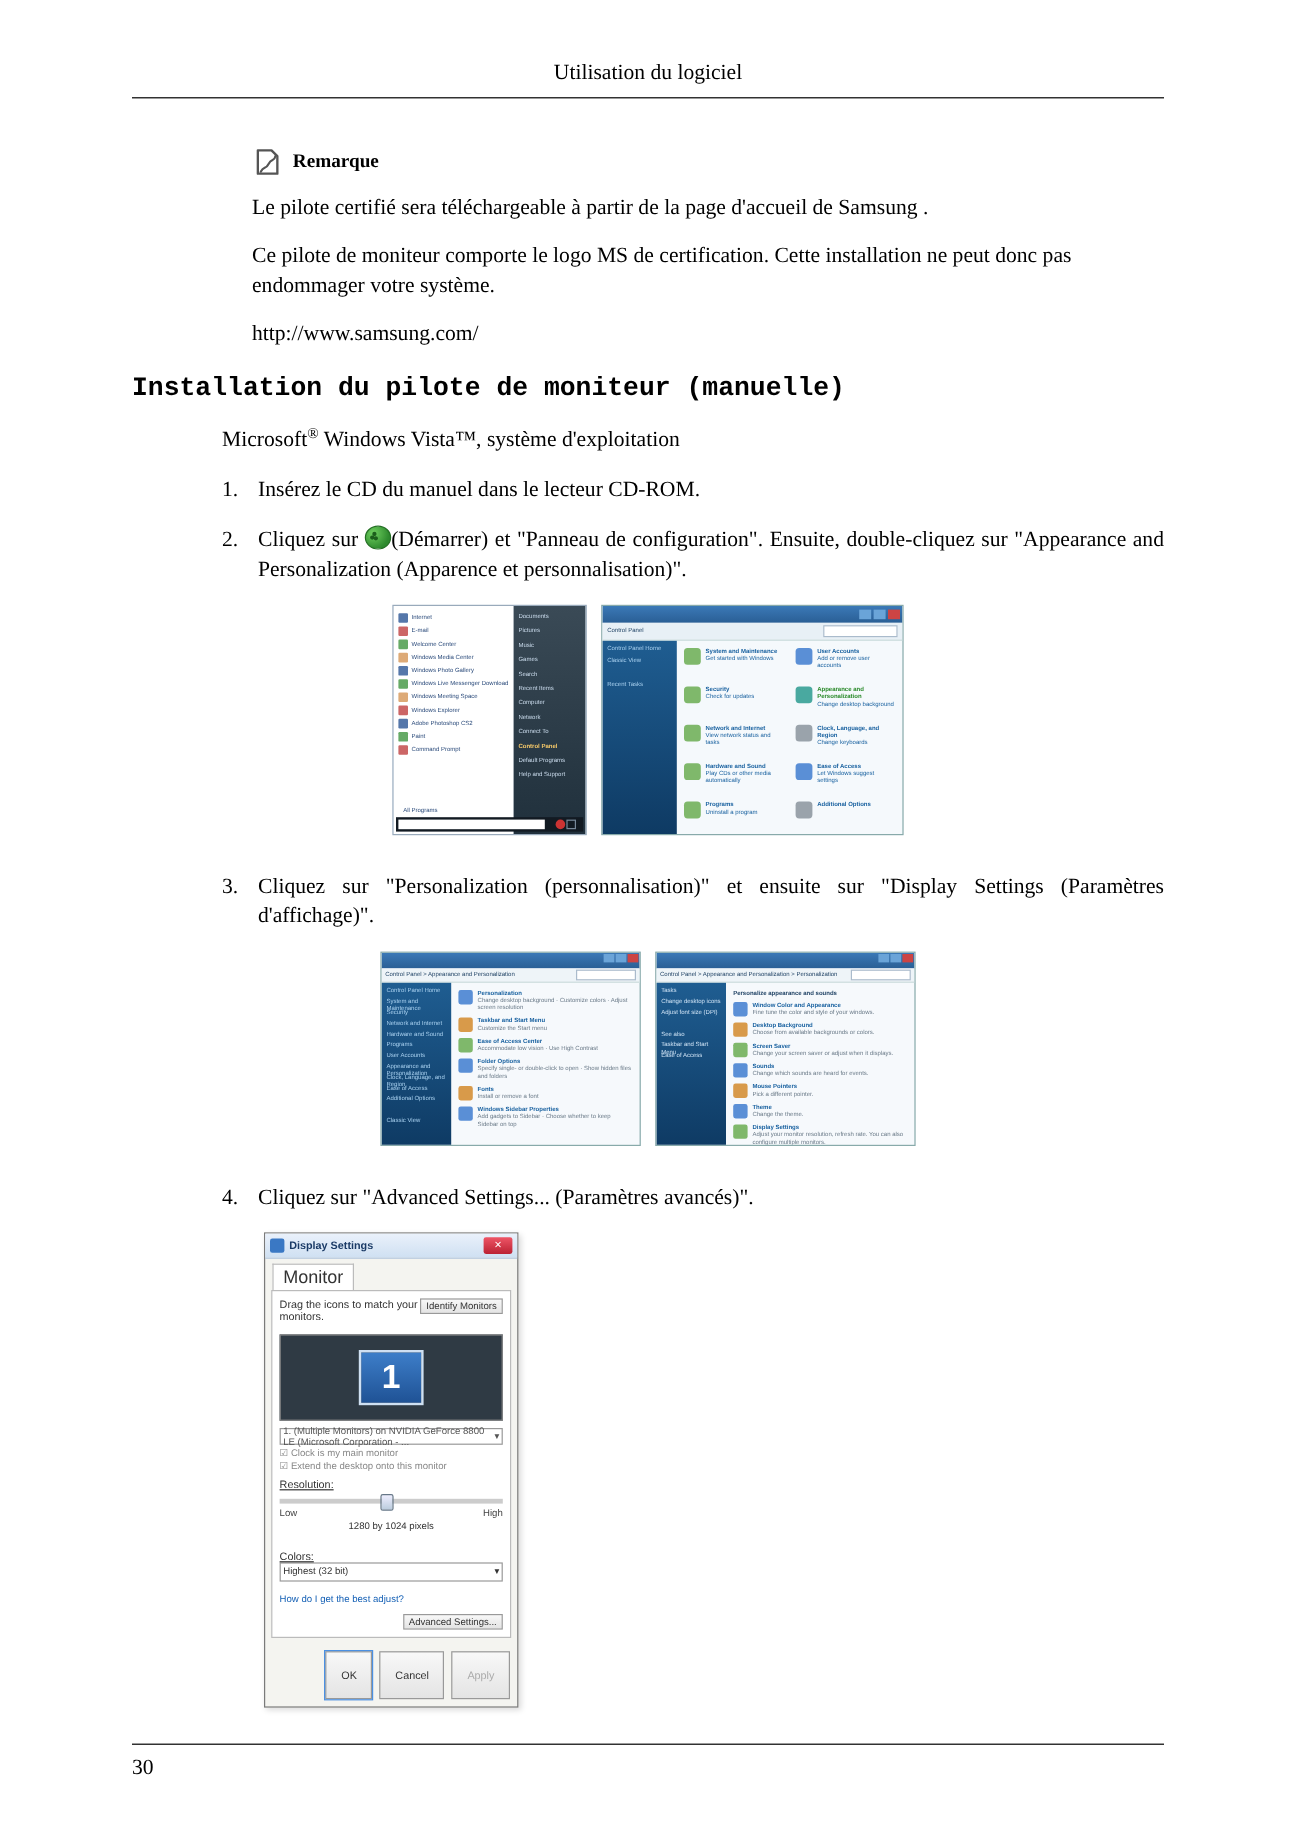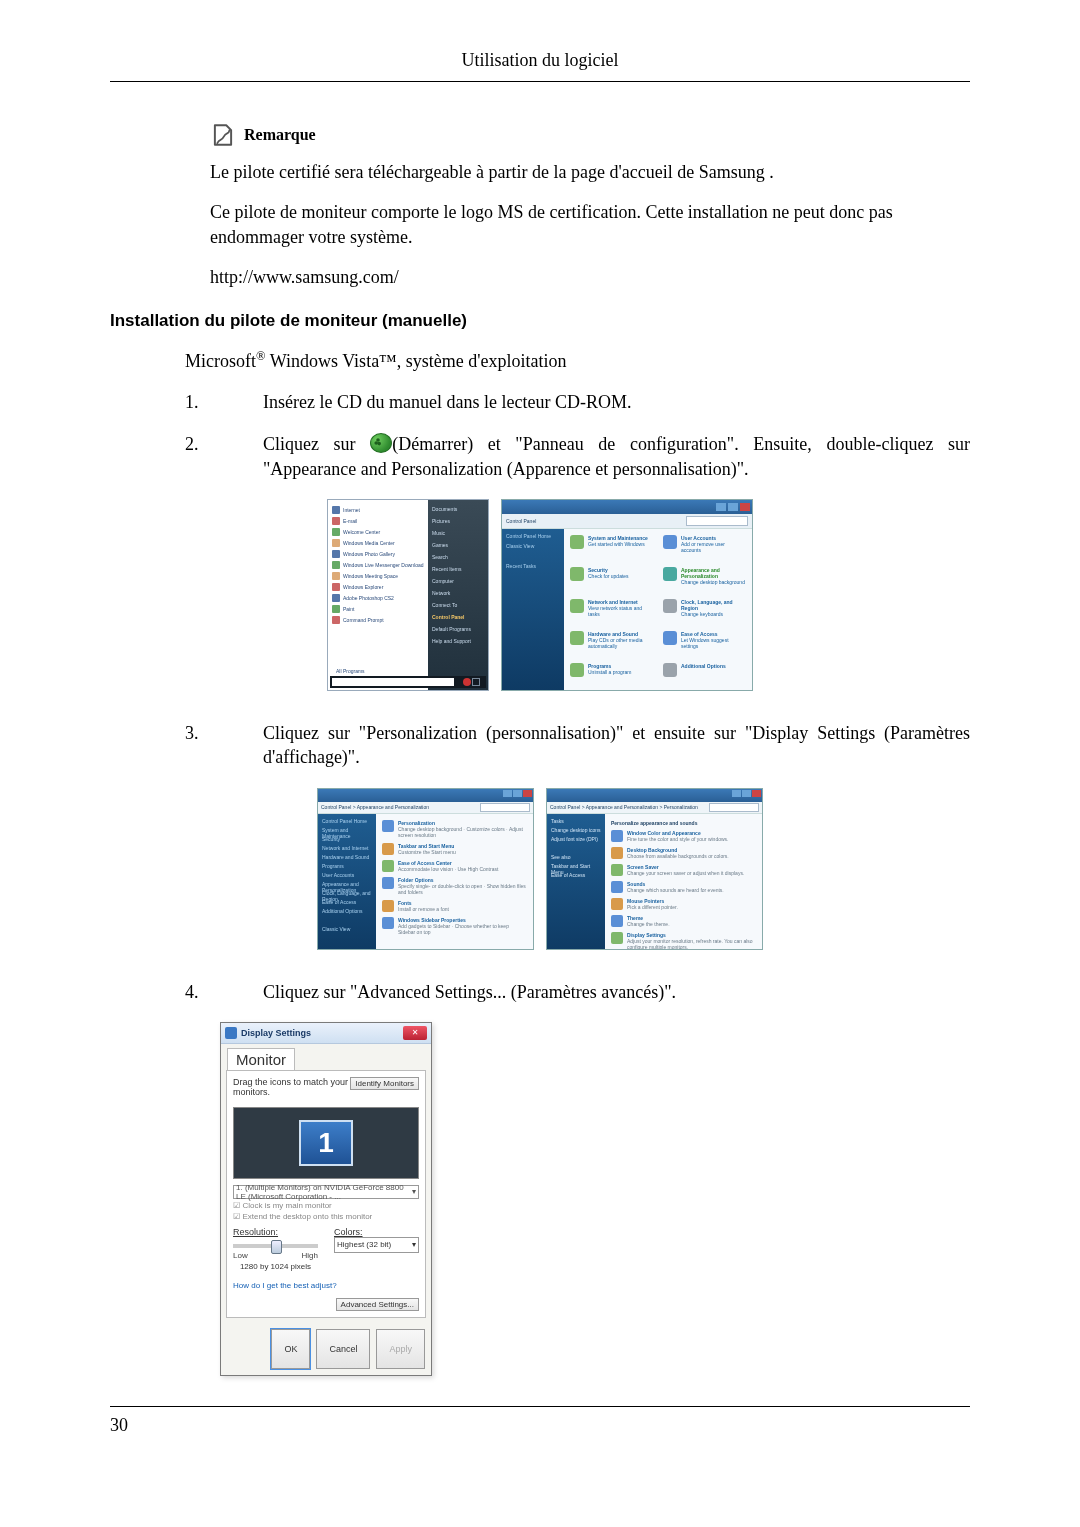--- a/index.html
+++ b/index.html
@@ -37,43 +37,43 @@
   .note-icon svg { width: 26px; height: 26px; }
   .note-label { font-weight: bold; font-size: 16px; }
   .para {
     margin-left: 100px;
     font-size: 18px;
     line-height: 1.35;
     margin-bottom: 16px;
     text-align: left;
   }
   .h2 {
-    font-family: Liberation Sans, sans-serif;
+    font-family: Liberation Mono, monospace;
     font-weight: bold;
-    font-size: 17px;
+    font-size: 22px;
     margin: 22px 0 18px 0;
   }
   .os-line {
     margin-left: 75px;
     font-size: 18px;
     margin-bottom: 18px;
   }
   .ol-row {
     display: flex;
     margin-left: 75px;
     font-size: 18px;
     line-height: 1.35;
     margin-bottom: 18px;
     text-align: justify;
   }
   .ol-num {
     width: 30px;
     flex: 0 0 30px;
   }
-  .ol-text { flex: 1; margin-left: 48px; }
+  .ol-text { flex: 1; }
   .inline-icon {
     display: inline-block;
     width: 20px;
     height: 18px;
     vertical-align: -3px;
     background: radial-gradient(circle at 30% 30%, #6fcf5f, #2e8a2e 70%);
     border-radius: 50%;
     border: 1px solid #246f24;
     position: relative;
   }
@@ -210,21 +210,21 @@
   .dispdlg .dclose{width:24px;height:14px;background:linear-gradient(#e56,#b23);border-radius:2px; color:#fff; font-size:8px; text-align:center; line-height:14px;}
   .dispdlg .dtab{padding:4px 6px 0 6px;}
   .dispdlg .dtab .tab{display:inline-block;background:#fff;border:1px solid #bbb;border-bottom:none;padding:2px 8px;font-size:15px;}
   .dispdlg .inner{border:1px solid #bbb;background:#fff;margin:0 5px 5px 5px;padding:6px;}
   .dispdlg .hint{font-size:9px;margin-bottom:4px;}
   .dispdlg .idbtn{float:right;background:linear-gradient(#f8f8f8,#e4e4e4);border:1px solid #999;padding:1px 4px;font-size:8px;}
   .dispdlg .monarea{height:70px;background:#2f3a44;border:1px solid #888;margin:6px 0;display:flex;align-items:center;justify-content:center;}
   .dispdlg .monbox{width:50px;height:42px;background:linear-gradient(#3d7ec9,#1f5295);border:2px solid #cfe0f2;color:#fff;font-size:28px;font-weight:bold;display:flex;align-items:center;justify-content:center;}
   .dispdlg .combo{width:100%;border:1px solid #999;height:14px;font-size:8px;padding:0 2px;box-sizing:border-box;background:#fff;color:#555;display:flex;align-items:center;}
   .dispdlg .chk{font-size:8px;color:#888;margin:2px 0;}
-  .dispdlg .row2{display:flex;gap:16px;margin-top:6px;}
+  .dispdlg .row2{display:flex;gap:16px;margin-top:6px;flex-direction:column;}
   .dispdlg .col{flex:1;}
   .dispdlg .lbl{font-size:9px;text-decoration:underline;}
   .dispdlg .slider{height:4px;background:#ccc;margin:7px 0 3px 0;position:relative;}
   .dispdlg .slider .th{position:absolute;top:-4px;left:45%;width:9px;height:12px;background:linear-gradient(#eef,#bcd);border:1px solid #678;border-radius:2px;}
   .dispdlg .sublabels{display:flex;justify-content:space-between;font-size:8px;color:#444;}
   .dispdlg .res{font-size:8px;text-align:center;margin-top:2px;}
   .dispdlg .selcolor{border:1px solid #999;height:14px;background:#fff;font-size:8px;padding:0 2px;display:flex;align-items:center;}
   .dispdlg .link{color:#1560b5;font-size:8px;margin-top:10px;display:inline-block;}
   .dispdlg .adv{float:right;background:linear-gradient(#f8f8f8,#e4e4e4);border:1px solid #999;padding:1px 4px;font-size:8px;margin-top:8px;}
   .dispdlg .btns{display:flex;justify-content:flex-end;gap:6px;padding:6px;}

